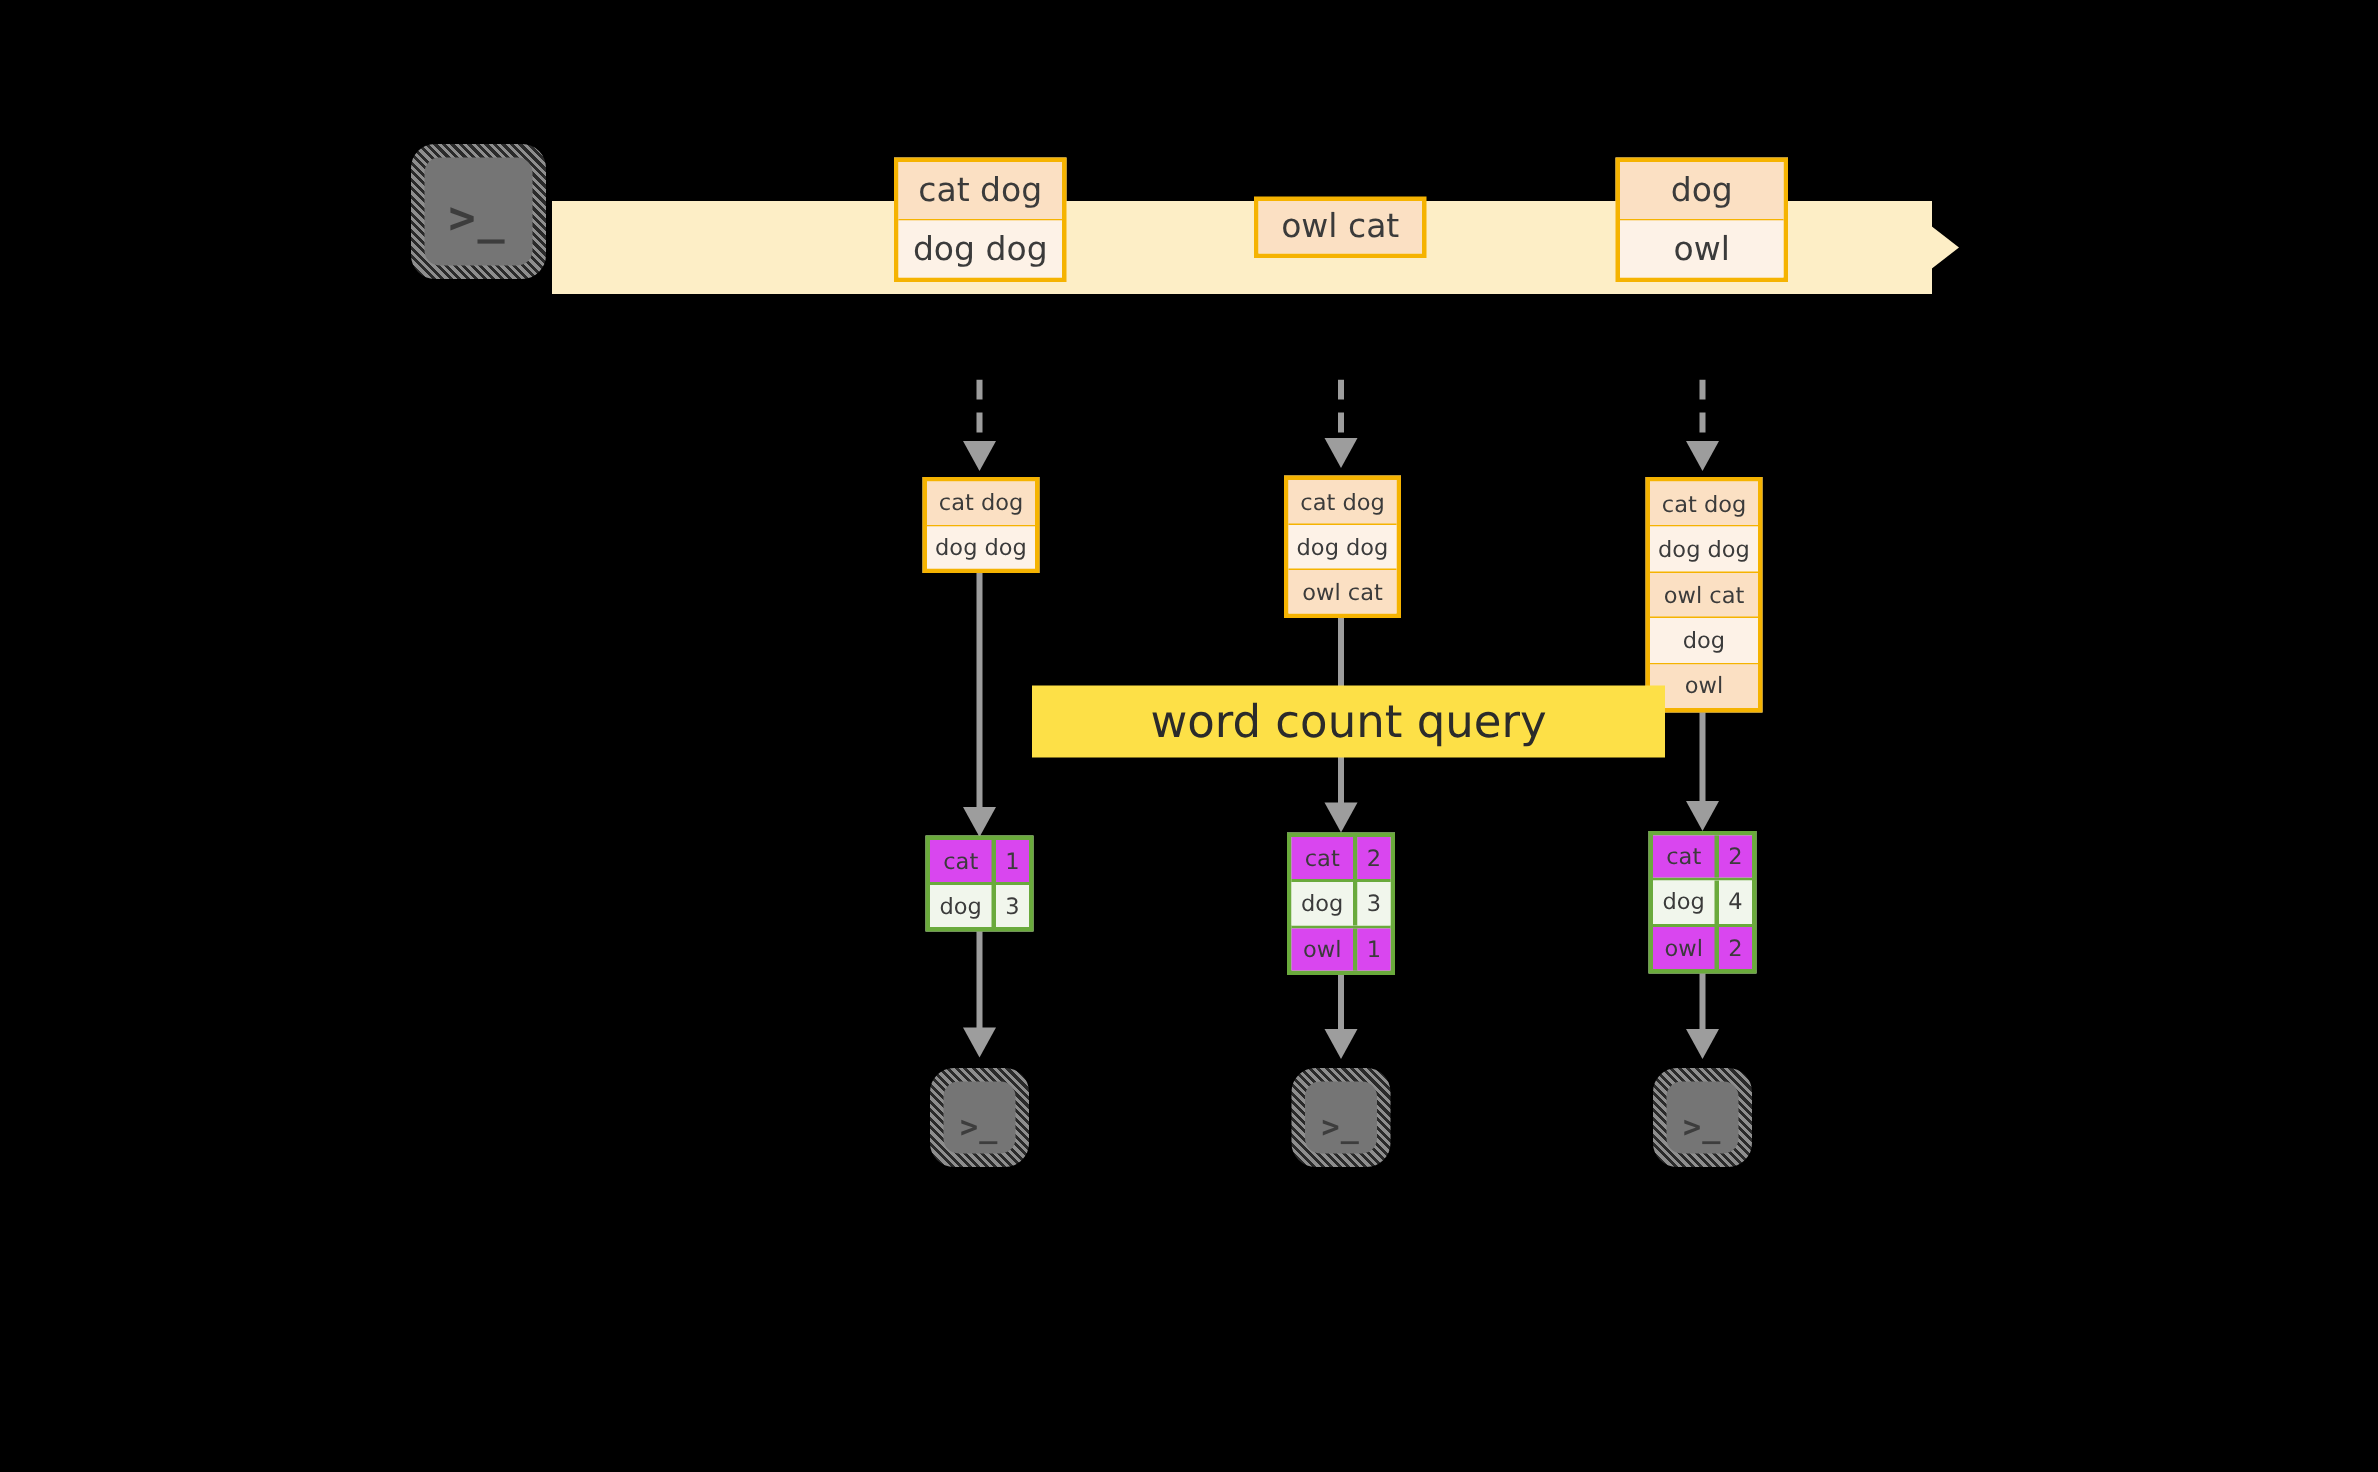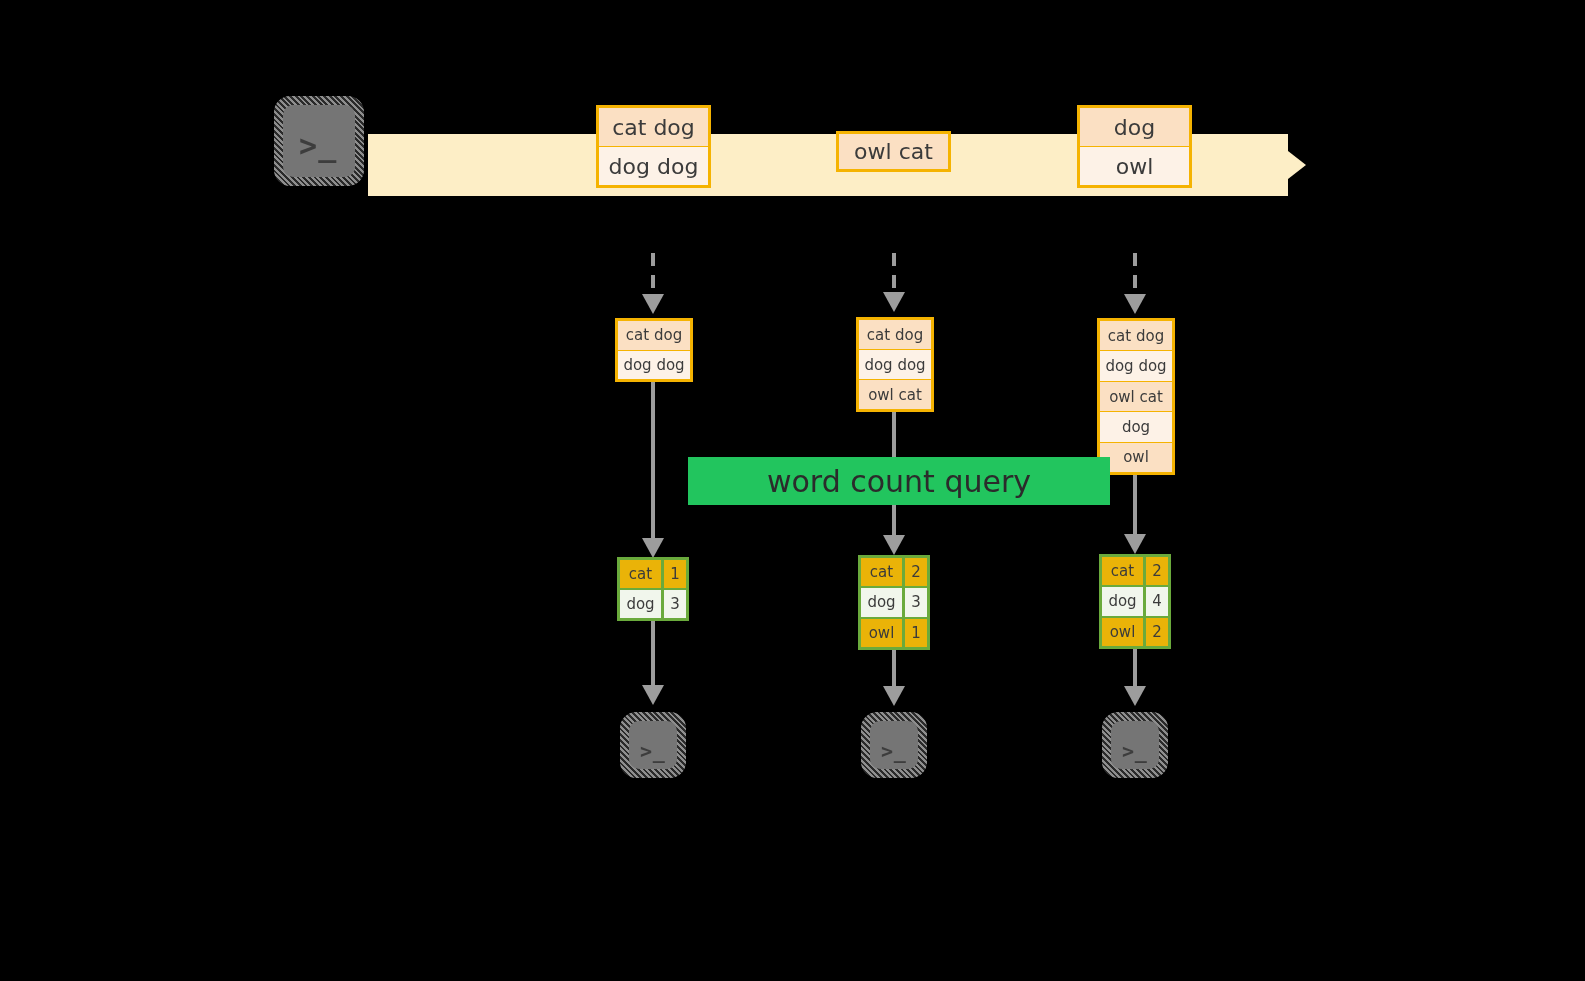--- a/index.html
+++ b/index.html
@@ -108,21 +108,21 @@
     flex: 0 0 auto;
     display: flex; align-items: center; justify-content: center;
     color: #3b3b3b;
     border-right: 3px solid #6aaa3c;
   }
   .gcell-v {
     flex: 1 1 auto;
     display: flex; align-items: center; justify-content: center;
     color: #3b3b3b;
   }
-  .grow.dark .gcell-k, .grow.dark .gcell-v { background: #eab308; }
+  .grow.dark .gcell-k, .grow.dark .gcell-v { background: #d946ef; }
   .grow.light .gcell-k, .grow.light .gcell-v { background: #f1f6ec; }
 
   
   .vline {
     position: absolute;
     width: 4px;
     background: #9d9d9d;
     z-index: 2;
   }
   .vline.dash {
@@ -136,21 +136,21 @@
     width: 0; height: 0;
     border-left: 11px solid transparent;
     border-right: 11px solid transparent;
     border-top: 20px solid #9d9d9d;
     z-index: 3;
   }
 
   
   .qlabel {
     position: absolute;
-    background: #22c55e;
+    background: #fde047;
     z-index: 5;
     display: flex;
     align-items: center;
     justify-content: center;
     color: #2b2b2b;
     white-space: nowrap;
   }
 </style>
 </head>
 <body>

